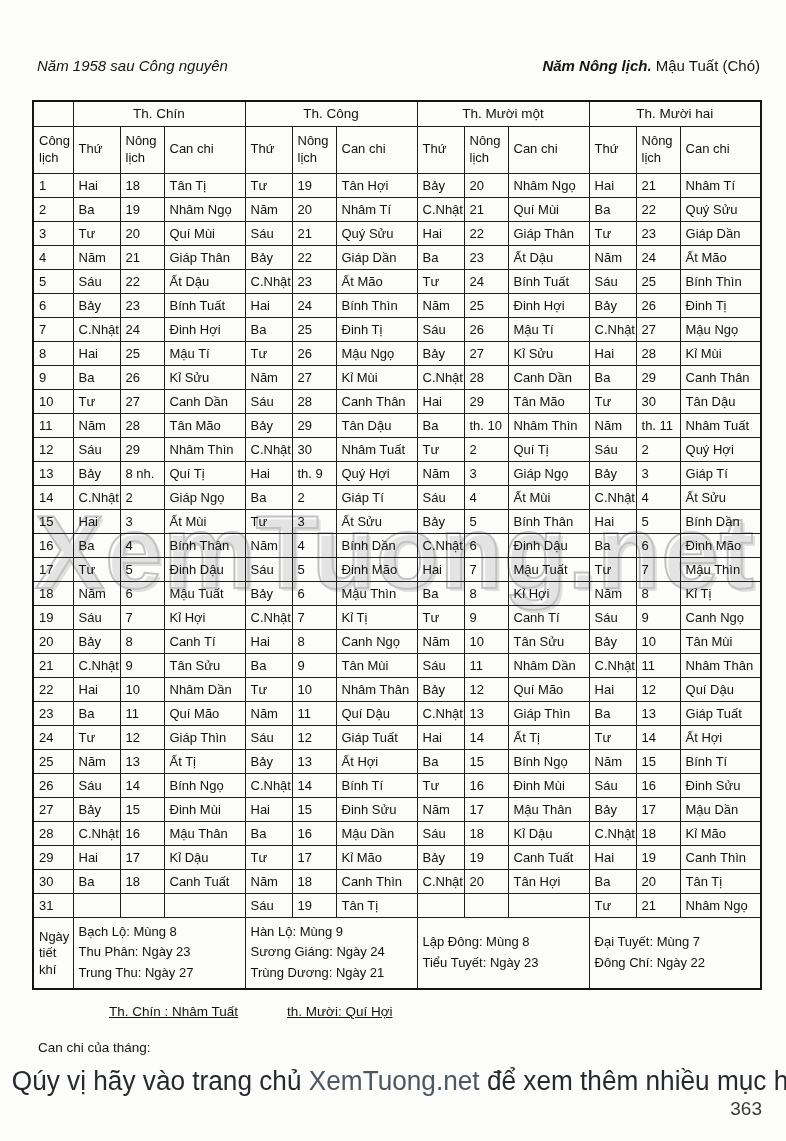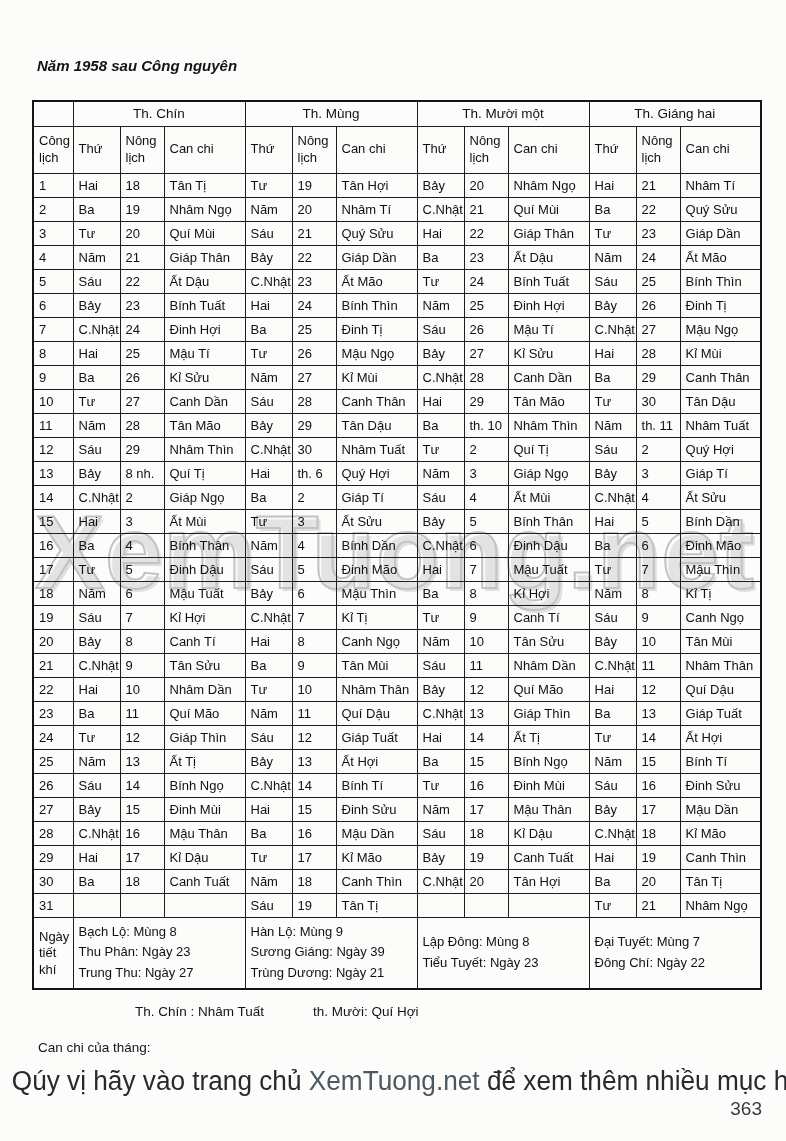--- a/index.html
+++ b/index.html
@@ -3,21 +3,21 @@
 <meta charset="utf-8">
 <style>
   html,body{margin:0;padding:0;overflow:hidden;}
   body{
     width:786px;height:1141px;position:relative;
     background:#fcfcfb;color:#141414;
     font-family:"Liberation Sans",sans-serif;
   }
   
   .page-header{position:absolute;top:57px;left:37px;right:26px;display:flex;justify-content:space-between;font-size:15px;}
-  .hdr-left{font-weight:bold;font-style:italic;}
+  .hdr-left{font-weight:normal;font-style:italic;}
   .hdr-right-label{font-weight:bold;font-style:italic;}
   .hdr-right-value{font-style:normal;}
   
   .watermark{
     position:absolute;top:494px;left:28px;width:734px;z-index:1;
     text-align:center;white-space:nowrap;
     font-size:103px;font-weight:bold;letter-spacing:1px;
     color:rgba(250,250,250,0.18);
     -webkit-text-stroke:2px #c3c3c3;
     text-shadow:3px 3px 0 rgba(175,175,175,0.38);
@@ -42,37 +42,38 @@
   tr.colhdr-row th{vertical-align:middle;line-height:1.25;}
   tr.data-row{height:24px;}
   tr.data-row td{white-space:nowrap;}
   td.c-cc{padding-left:7px;}
   tr.tk-row{height:72px;}
   tr.tk-row th{vertical-align:top;padding-top:11px;line-height:1.3;}
   td.tk-cell{vertical-align:top;padding:3px 0 0 9px;font-size:13.5px;line-height:1.6;white-space:nowrap;}
   
   .canchi-section{position:absolute;top:999px;left:38px;width:720px;z-index:2;font-size:13.5px;line-height:26px;}
   .canchi-label{position:absolute;left:0;top:0;margin-top:36px;}
-  .canchi-row{margin-left:97px;display:flex;}
+  .canchi-row{margin-left:71px;display:flex;text-decoration:underline;}
   .canchi-c1{width:178px;}
   
   .footer-line{
     position:absolute;top:1066px;left:0;width:786px;z-index:2;
     text-align:center;font-size:27px;color:#262a2e;
     transform:scaleX(0.97);transform-origin:center;
     white-space:nowrap;
   }
   .footer-link{color:#4d5760;}
   .page-number{position:absolute;top:1098px;right:24px;font-size:19px;color:#3a3a3a;z-index:2;}
 </style>
 </head>
 <body>
 
 <div class="page-header">
   <span class="hdr-left">Năm 1958 sau Công nguyên</span>
+  <span><span class="hdr-right-label">Năm Nông lịch.</span><span class="hdr-right-value"> Mậu Tuất (Chó)</span></span>
 </div>
 
 <div class="watermark" style="-webkit-text-stroke: 2px rgb(195, 195, 195);">XemTuong.net</div>
 
 <table class="cal">
   <colgroup>
     <col style="width:40px">
     <col style="width:47px">
       <col style="width:44px">
       <col style="width:81px">
@@ -83,23 +84,23 @@
       <col style="width:44px">
       <col style="width:81px">
     <col style="width:47px">
       <col style="width:44px">
       <col style="width:81px">
   </colgroup>
   <thead>
     <tr class="grp-row">
       <th></th>
       <th colspan="3">Th. Chín</th>
-      <th colspan="3">Th. Mùng</th>
+      <th colspan="3">Th. Công</th>
       <th colspan="3">Th. Mười một</th>
-      <th colspan="3">Th. Giáng hai</th>
+      <th colspan="3">Th. Mười hai</th>
     </tr>
     <tr class="colhdr-row">
       <th>Công lịch</th>
       <th>Thứ</th>
       <th>Nông lịch</th>
       <th>Can chi</th>
       <th>Thứ</th>
       <th>Nông lịch</th>
       <th>Can chi</th>
       <th>Thứ</th>
@@ -290,21 +291,21 @@
         <td class="c-thu">Sáu</td>
         <td class="c-nl">2</td>
         <td class="c-cc">Quý Hợi</td>
       </tr>
       <tr class="data-row">
         <td class="c-day">13</td>
         <td class="c-thu">Bảy</td>
         <td class="c-nl">8 nh.</td>
         <td class="c-cc">Quí Tị</td>
         <td class="c-thu">Hai</td>
-        <td class="c-nl">th. 6</td>
+        <td class="c-nl">th. 9</td>
         <td class="c-cc">Quý Hợi</td>
         <td class="c-thu">Năm</td>
         <td class="c-nl">3</td>
         <td class="c-cc">Giáp Ngọ</td>
         <td class="c-thu">Bảy</td>
         <td class="c-nl">3</td>
         <td class="c-cc">Giáp Tí</td>
       </tr>
       <tr class="data-row">
         <td class="c-day">14</td>
@@ -580,21 +581,21 @@
   <tbody>
     <tr class="tk-row">
       <th>Ngày tiết khí</th>
       <td class="tk-cell" colspan="3">
           <div>Bạch Lộ: Mùng 8</div>
           <div>Thu Phân: Ngày 23</div>
           <div>Trung Thu: Ngày 27</div>
         </td>
       <td class="tk-cell" colspan="3">
           <div>Hàn Lộ: Mùng 9</div>
-          <div>Sương Giáng: Ngày 39</div>
+          <div>Sương Giáng: Ngày 24</div>
           <div>Trùng Dương: Ngày 21</div>
         </td>
       <td class="tk-cell" colspan="3">
           <div>Lập Đông: Mùng 8</div>
           <div>Tiểu Tuyết: Ngày 23</div>
         </td>
       <td class="tk-cell" colspan="3">
           <div>Đại Tuyết: Mùng 7</div>
           <div>Đông Chí: Ngày 22</div>
         </td>

